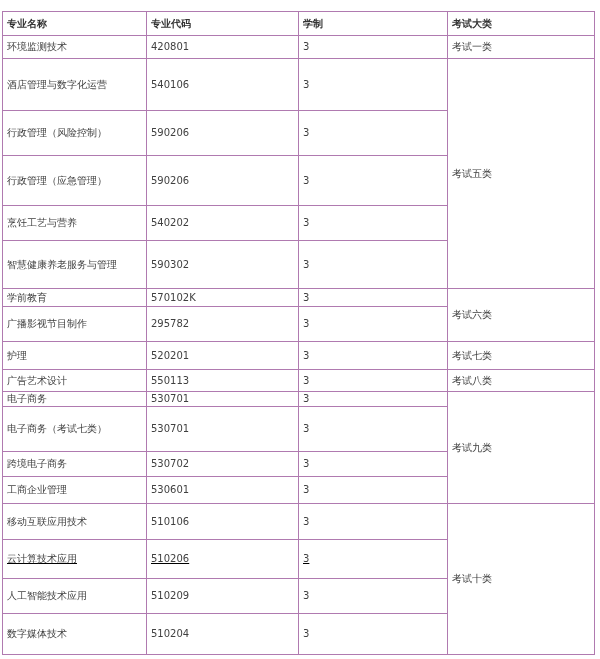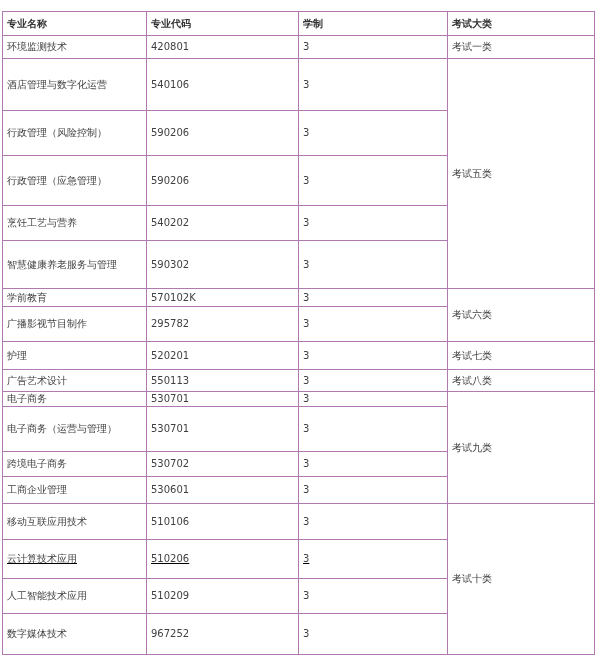--- a/index.html
+++ b/index.html
@@ -125,21 +125,21 @@
             <td>3</td>
             <td rowspan="1">考试八类</td>
           </tr>
           <tr style="height: 15px;">
             <td>电子商务</td>
             <td>530701</td>
             <td>3</td>
             <td rowspan="4">考试九类</td>
           </tr>
           <tr style="height: 45px;">
-            <td>电子商务（运营与管理）</td>
+            <td>电子商务（考试七类）</td>
             <td>530701</td>
             <td>3</td>
           </tr>
           <tr style="height: 25px;">
             <td>跨境电子商务</td>
             <td>530702</td>
             <td>3</td>
           </tr>
           <tr style="height: 27px;">
             <td>工商企业管理</td>
@@ -157,19 +157,19 @@
             <td>510206</td>
             <td>3</td>
           </tr>
           <tr style="height: 35px;">
             <td>人工智能技术应用</td>
             <td>510209</td>
             <td>3</td>
           </tr>
           <tr style="height: 41px;">
             <td>数字媒体技术</td>
-            <td>967252</td>
+            <td>510204</td>
             <td>3</td>
           </tr>
         </tbody>
     </table>
   </div>
 </div>
 
 </body></html>

